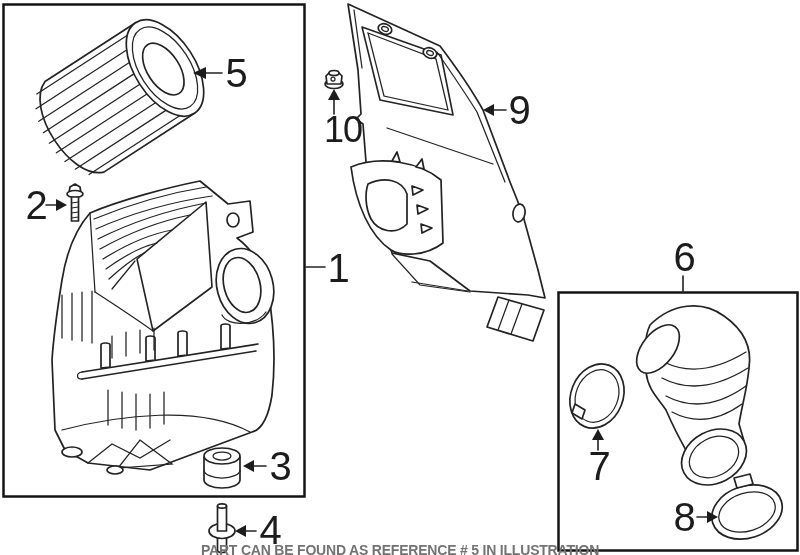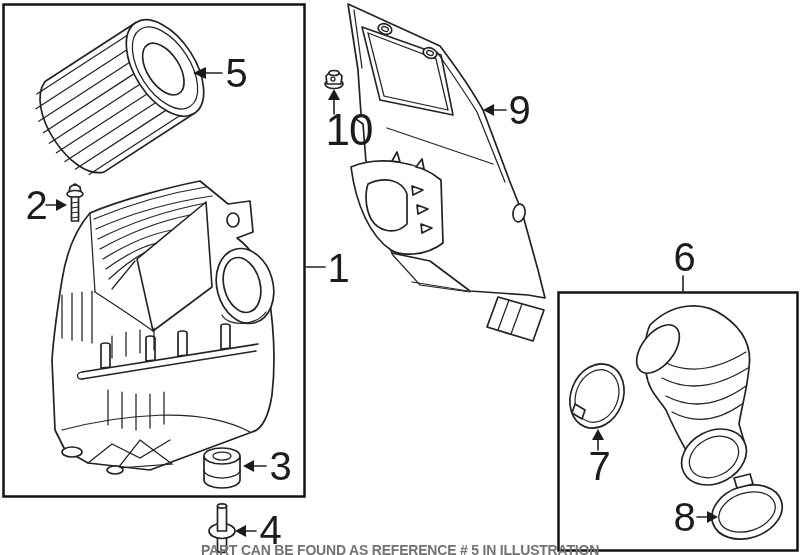--- a/index.html
+++ b/index.html
@@ -7,21 +7,21 @@
          font-family:"Liberation Sans",sans-serif;}
   .stage svg{position:absolute;left:0;top:0;z-index:1;}
   
   svg .ln{fill:none;stroke:#232323;stroke-width:1.6;stroke-linecap:round;stroke-linejoin:round;}
   svg .fw{fill:#ffffff;stroke:#232323;stroke-width:1.7;stroke-linejoin:round;}
   svg .thin{fill:none;stroke:#232323;stroke-width:1.25;stroke-linecap:round;}
   svg .blk{fill:#1c1c1c;stroke:none;}
   svg .box{fill:none;stroke:#141414;stroke-width:2.5;}
   .callout{position:absolute;z-index:3;transform:translate(-50%,-50%);
            font-size:40px;font-weight:400;color:#1c1c1c;line-height:1;letter-spacing:-1px;}
-  .callout.sm{font-size:44px;margin-left:6px;}
+  .callout.sm{font-size:36px;}
   .caption{position:absolute;z-index:2;left:400px;top:550px;transform:translate(-50%,-50%);
            font-size:14px;font-weight:bold;color:#737373;white-space:nowrap;letter-spacing:-0.2px;}
 </style>
 </head>
 <body>
 
 <div class="stage">
 
   <div class="caption">PART CAN BE FOUND AS REFERENCE # 5 IN ILLUSTRATION</div>
 

